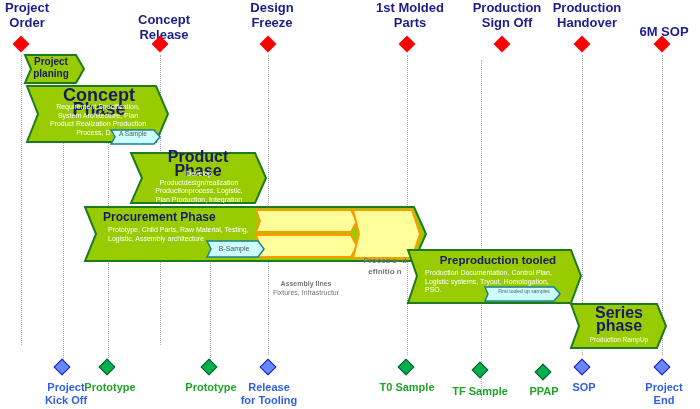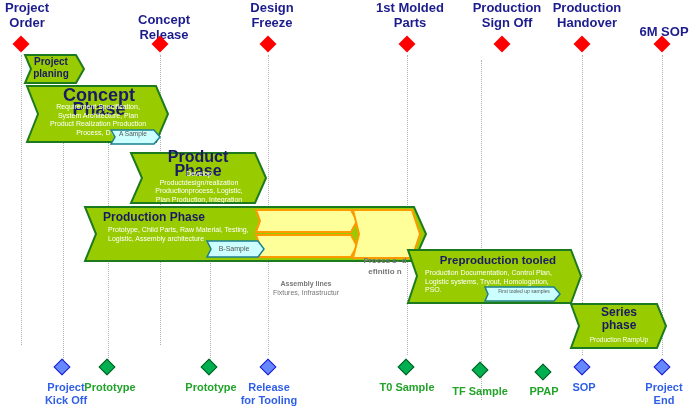--- a/index.html
+++ b/index.html
@@ -69,21 +69,21 @@
 
 <svg class="shape" style="left:130px;top:152px;" width="138" height="52">
   <polygon points="1,1 125,1 136,26 125,51 1,51 12,26" fill="#99cc00" stroke="#1e7a1e" stroke-width="2"></polygon>
 </svg>
 <div class="phase-text phase-title" style="left:146px;top:150px;width:104px;font-size:16px;line-height:14px;">Product Phase</div>
 <div class="phase-text phase-desc" style="left:150px;top:170px;width:98px;height:33px;overflow:hidden;">Develop Productdesign/realization Productionprocess, Logistic, Plan Production, Integration</div>
 
 <svg class="shape" style="left:84px;top:206px;" width="344" height="56">
   <polygon points="1,1 330,1 342,28 330,55 1,55 12,28" fill="#99cc00" stroke="#1e7a1e" stroke-width="2"></polygon>
 </svg>
-<div class="phase-text phase-title" style="left:103px;top:210px;width:160px;text-align:left;font-size:12px;line-height:14px;">Production Phase</div>
+<div class="phase-text phase-title" style="left:103px;top:210px;width:160px;text-align:left;font-size:12px;line-height:14px;">Procurement Phase</div>
 <div class="phase-text phase-desc" style="left:108px;top:226px;width:150px;text-align:left;">Prototype, Child Parts, Raw Material, Testing, Logistic, Assembly architecture</div>
 
 <svg class="shape" style="left:255px;top:209px;" width="104" height="24">
   <polygon points="1,1 96,1 102,12 96,23 1,23 5,12" fill="#ffff99" stroke="#ff9900" stroke-width="2"></polygon>
 </svg>
 <div class="yel-text" style="left:262px;top:211px;width:88px;height:20px;overflow:hidden;">
   <div class="yel-title">Series-Toolings</div>
   <div>Raw Material, Sheet Metal</div>
 </div>
 
@@ -112,21 +112,21 @@
 <div class="phase-text phase-desc" style="left:425px;top:269px;width:140px;text-align:left;">Production Documentation, Control Plan, Logistic systems, Tryout, Homologation, PSO.</div>
 
 <svg class="shape" style="left:484px;top:286px;" width="78" height="16">
   <polygon points="1,1 70,1 76,8 70,15 1,15 4,8" fill="#ccffff" stroke="#1a8090" stroke-width="1.5"></polygon>
 </svg>
 <div class="sample-text" style="left:498px;top:288px;width:52px;font-size:5px;line-height:6px;">First tooled up samples</div>
 
 <svg class="shape" style="left:570px;top:303px;" width="98" height="46">
   <polygon points="1,1 87,1 96,23 87,45 1,45 9,23" fill="#99cc00" stroke="#1e7a1e" stroke-width="2"></polygon>
 </svg>
-<div class="phase-text phase-title" style="left:585px;top:306px;width:68px;font-size:12px;line-height:13px;">Series phase</div>
+<div class="phase-text phase-title" style="left:585px;top:306px;width:68px;font-size:16px;line-height:13px;">Series phase</div>
 <div class="phase-text phase-desc" style="left:583px;top:336px;width:72px;font-size:6.5px;">Production RampUp</div>
 
 <div class="diamond blue" style="left:56px;top:361px;"></div>
 <div class="diamond green" style="left:101px;top:361px;"></div>
 <div class="diamond green" style="left:203px;top:361px;"></div>
 <div class="diamond blue" style="left:262px;top:361px;"></div>
 <div class="diamond green" style="left:400px;top:361px;"></div>
 <div class="diamond green" style="left:474px;top:364px;"></div>
 <div class="diamond green" style="left:537px;top:366px;"></div>
 <div class="diamond blue" style="left:576px;top:361px;"></div>

